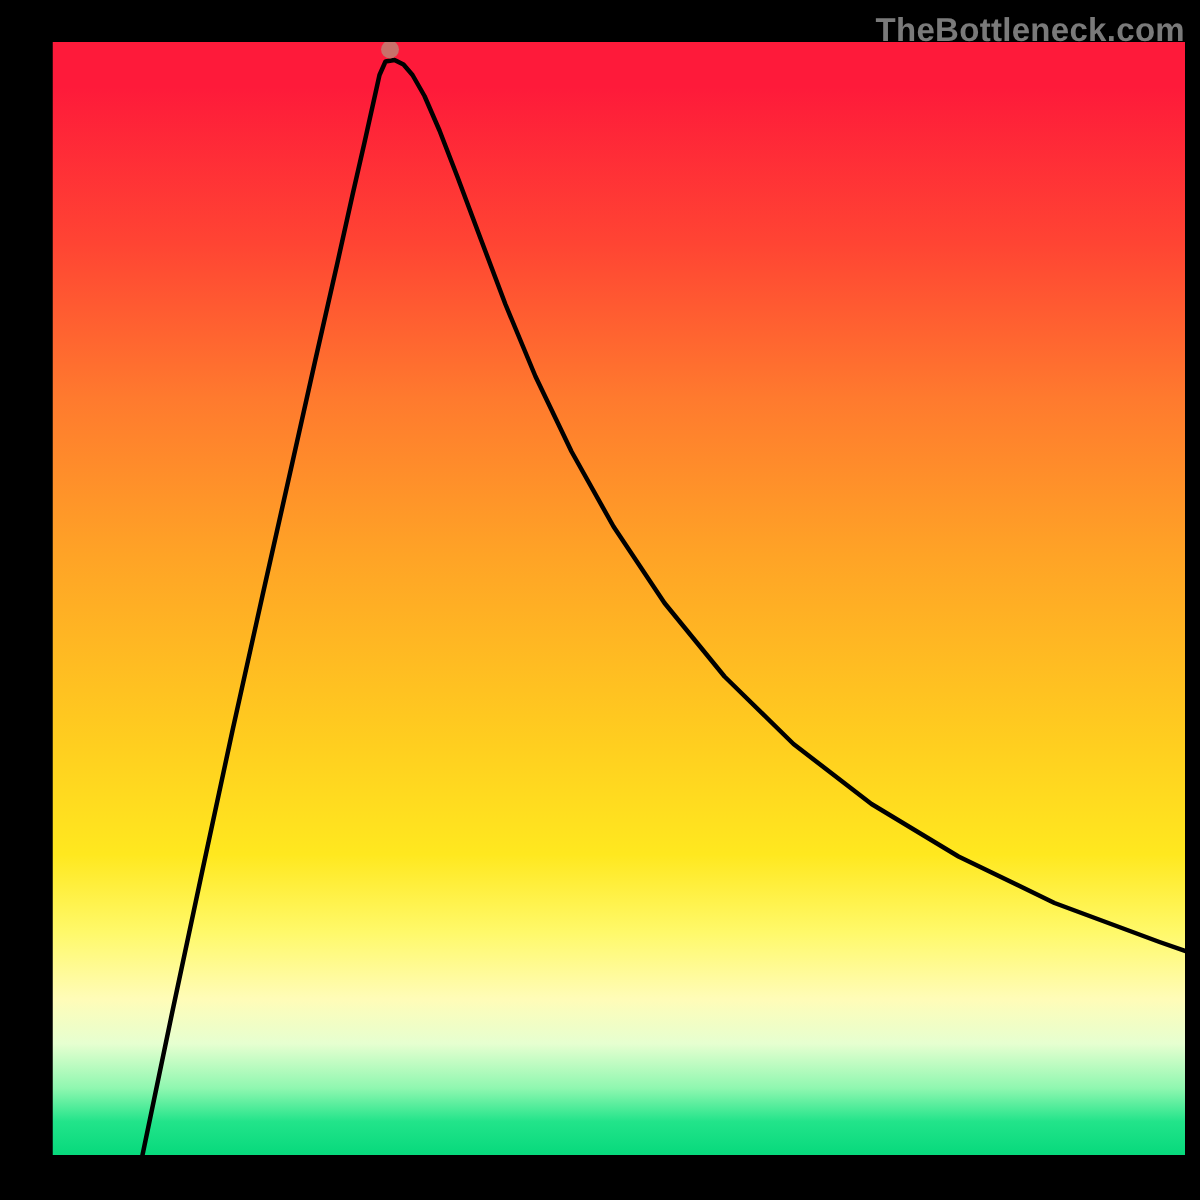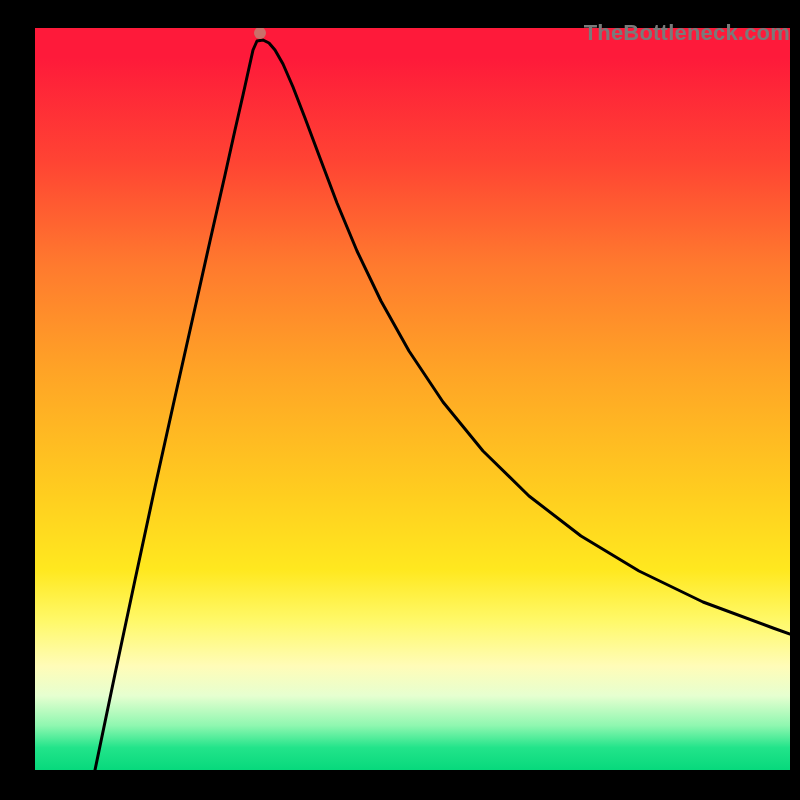--- a/index.html
+++ b/index.html
@@ -12,21 +12,21 @@
     overflow: hidden;
   }
   .frame {
     position: relative;
     width: 800px;
     height: 800px;
     background: #000;
   }
   .watermark {
     position: absolute;
-    top: 20px;
+    top: 7px;
     right: 10px;
     color: #7a7a7a;
     font-size: 22px;
     font-weight: 600;
     letter-spacing: 0.2px;
     z-index: 5;
   }
   .plot {
     position: absolute;
     left: 35px;

